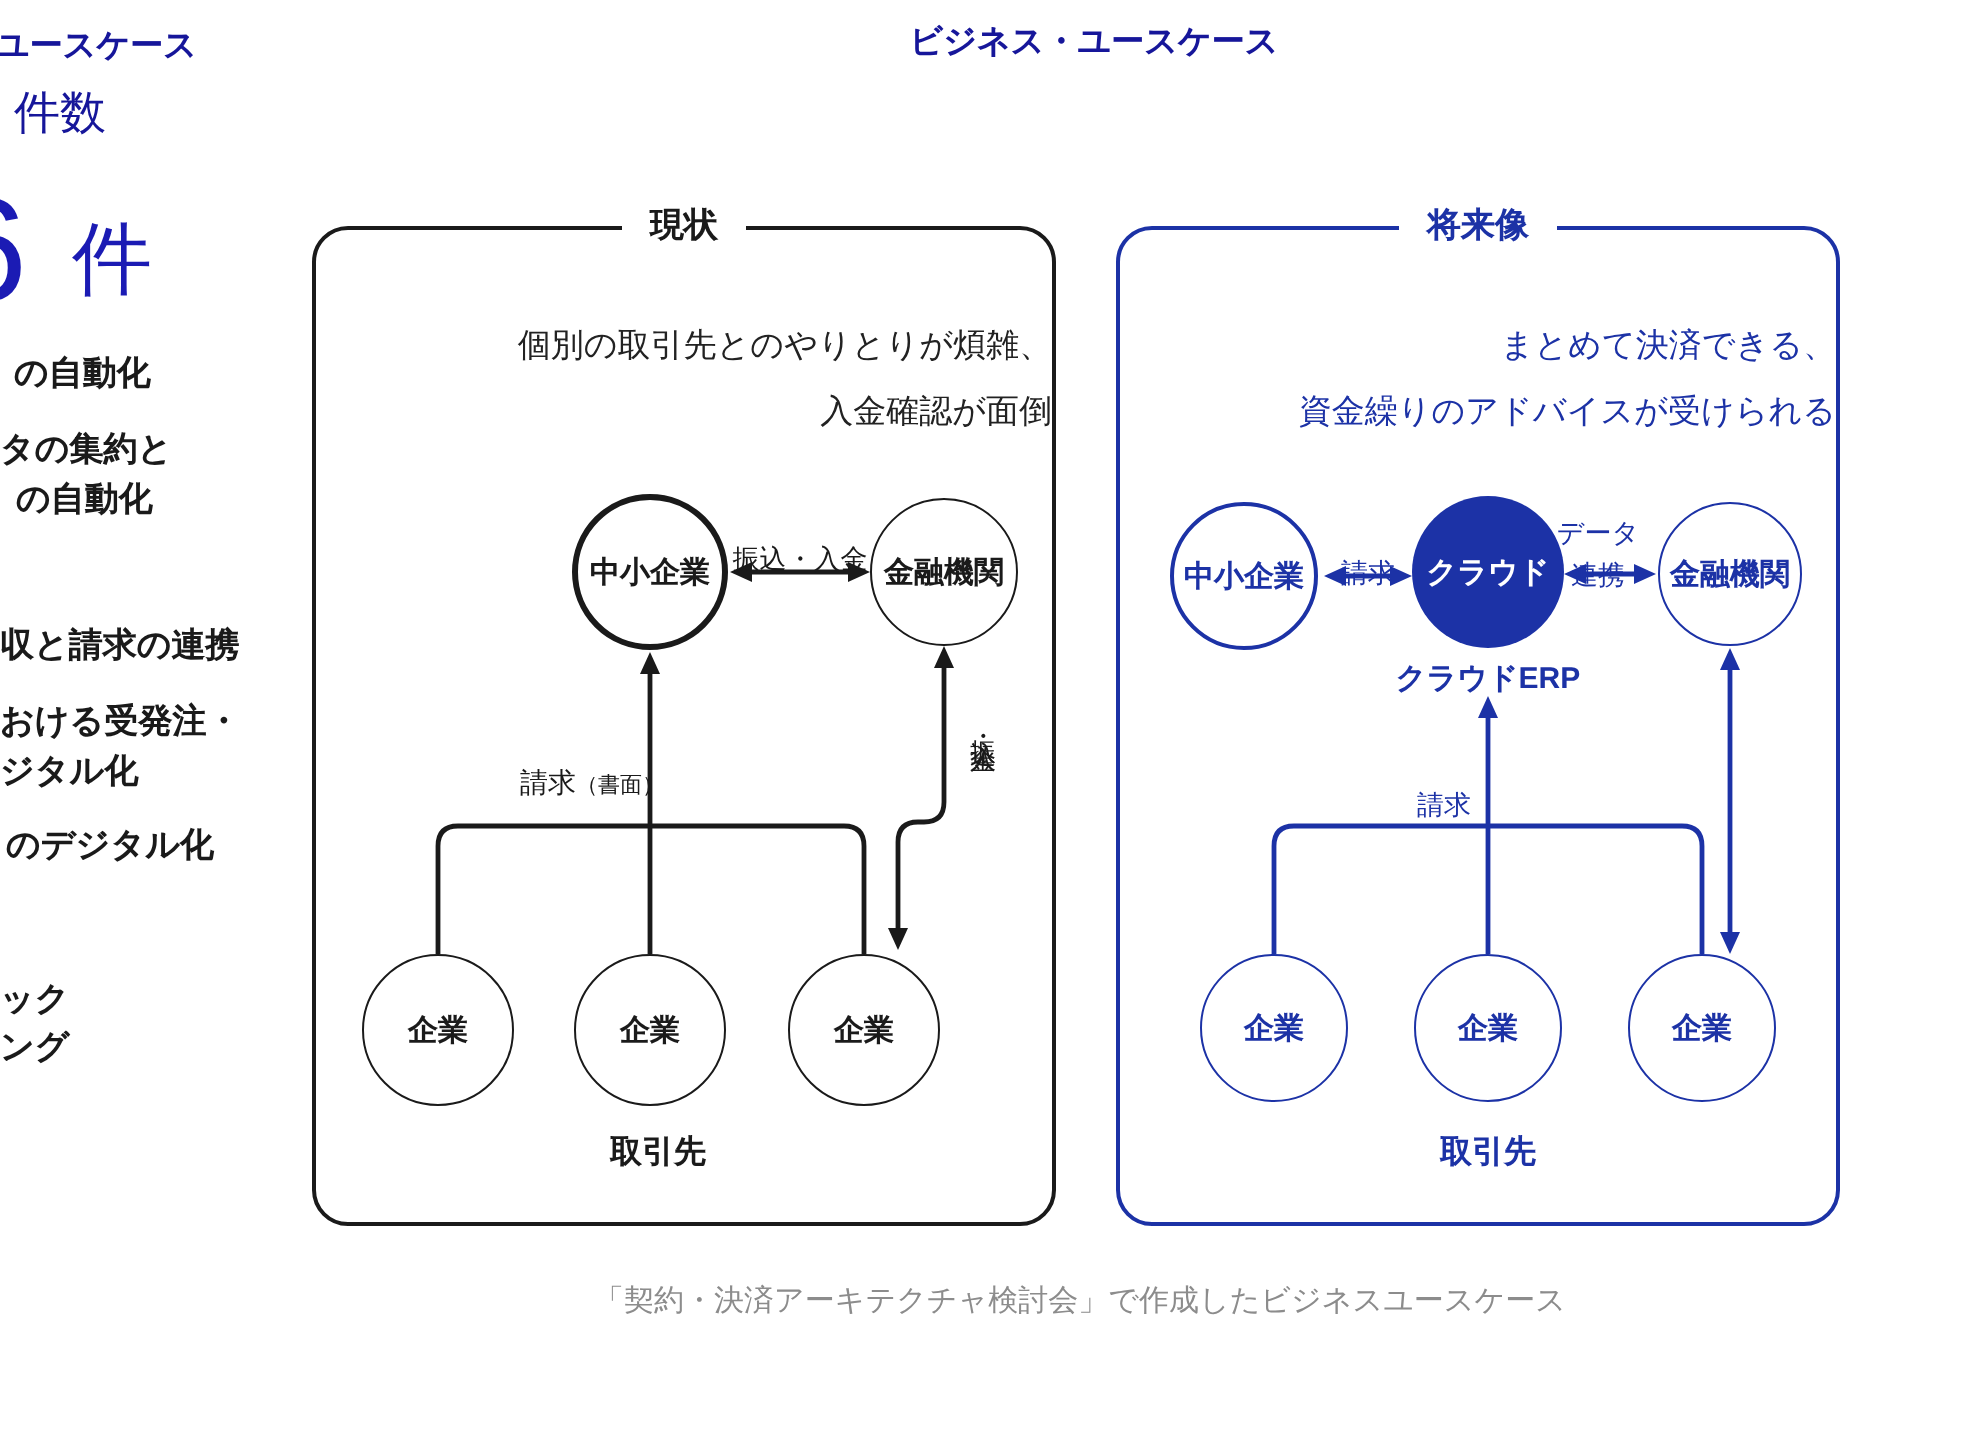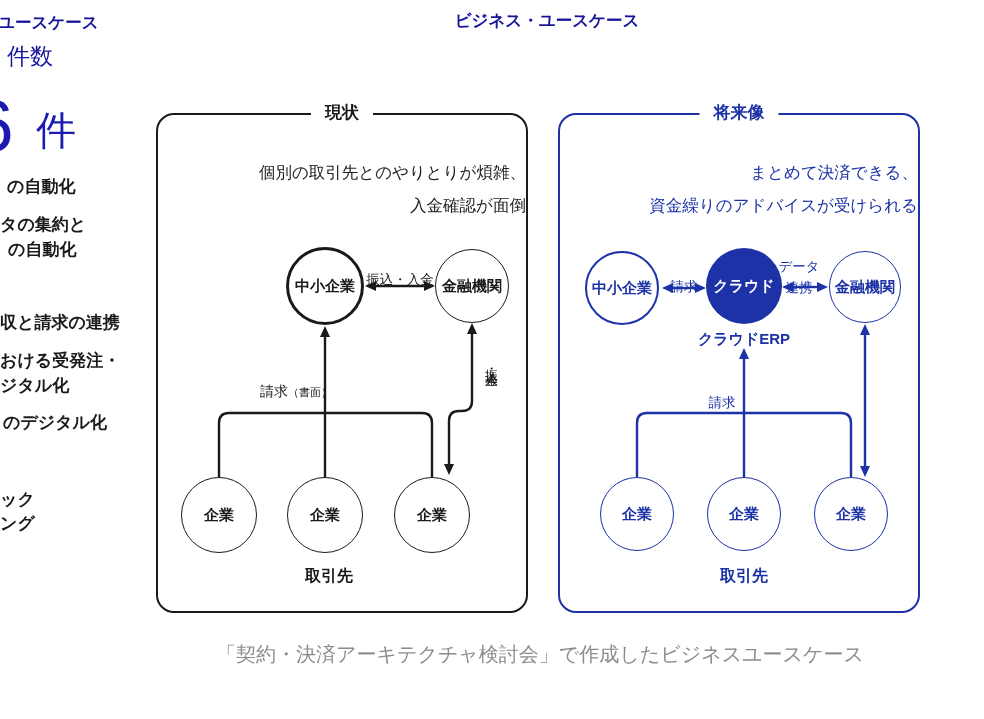--- a/index.html
+++ b/index.html
@@ -49,21 +49,21 @@
   .lbl{position:absolute;font-size:13.5px;white-space:nowrap;margin-top:20px;}
   .panel.current .lbl{color:var(--ink);}
   .panel.future .lbl{color:var(--blue);}
   .lbl .note{font-size:11px;}
   .lbl.vert{writing-mode:vertical-rl;letter-spacing:1px;}
   .partners{position:absolute;font-size:16px;font-weight:700;}
   .panel.current .partners{color:var(--ink);}
   .panel.future .partners{color:var(--blue);}
   .erp{position:absolute;font-size:15px;font-weight:700;color:var(--blue);}
   
-  .caption{left:540px;top:641px;font-size:20px;color:var(--gray);}
+  .caption{left:540px;top:641px;font-size:15px;color:var(--gray);}
   svg path{fill:none;stroke-width:2.4px;}
   .panel.current svg path{stroke:var(--ink);}
   .panel.future svg path{stroke:var(--blue);}
   .panel.current svg polygon{fill:var(--ink);}
   .panel.future svg polygon{fill:var(--blue);}
 </style>
 </head>
 <body>
 
 <div class="stage">

